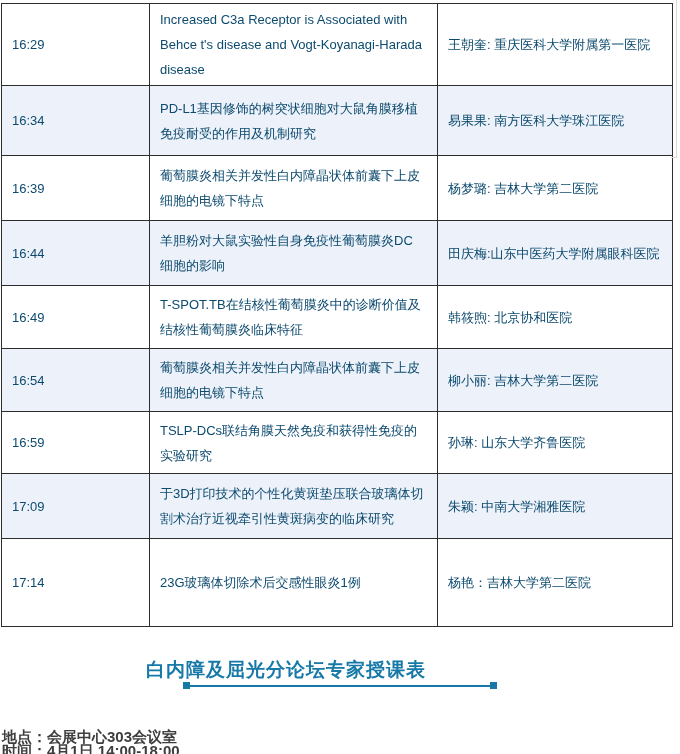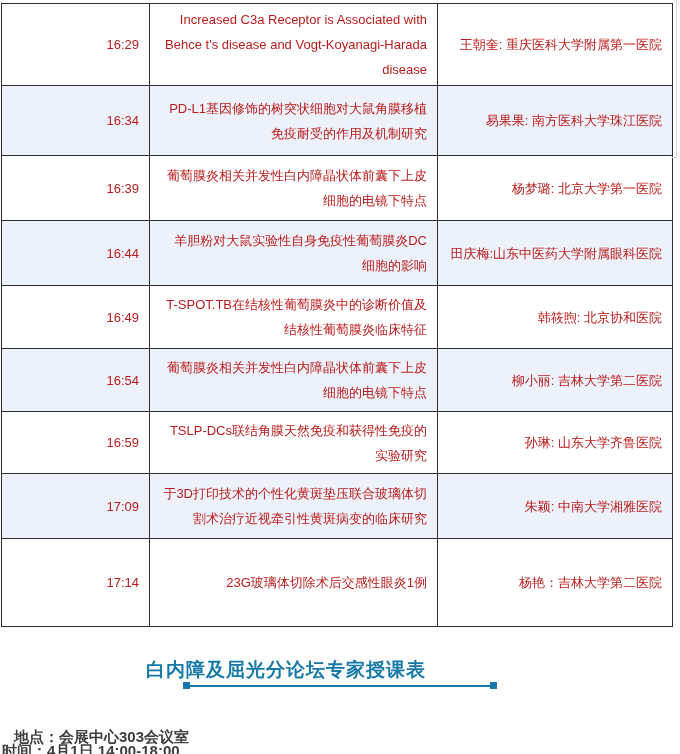--- a/index.html
+++ b/index.html
@@ -18,23 +18,23 @@
   table.schedule {
     position: absolute;
     left: 1px;
     top: 3px;
     width: 671px;
     border-collapse: collapse;
     table-layout: fixed;
   }
   table.schedule td {
     border: 1px solid #2d2d2d;
-    color: #b91c1c;
+    color: #0c4a6e;
     font-size: 13px;
-    text-align: right;
+    text-align: left;
     vertical-align: middle;
     line-height: 25px;
     padding: 3px 10px;
     word-break: break-word;
   }
   col.c-time    { width: 148px; }
   col.c-topic   { width: 288px; }
   col.c-speaker { width: 235px; }
 
   tbody tr:nth-child(even) td { background: #edf2fa; }
@@ -92,21 +92,21 @@
 
   
   .info-line {
     position: absolute;
     left: 2px;
     font-size: 15px;
     font-weight: bold;
     color: #3d3d3d;
   }
   .info-time     { top: 742px; }
-  .info-location { top: 728px; margin-left: 12px; }
+  .info-location { top: 728px; }
 </style>
 </head>
 <body>
 
 <table class="schedule">
   <colgroup>
     <col class="c-time">
       <col class="c-topic">
       <col class="c-speaker">
   </colgroup>
@@ -117,21 +117,21 @@
       <td>王朝奎: 重庆医科大学附属第一医院</td>
     </tr>
     <tr class="h63">
       <td>16:34</td>
       <td>PD-L1基因修饰的树突状细胞对大鼠角膜移植免疫耐受的作用及机制研究</td>
       <td>易果果: 南方医科大学珠江医院</td>
     </tr>
     <tr class="h58">
       <td>16:39</td>
       <td>葡萄膜炎相关并发性白内障晶状体前囊下上皮细胞的电镜下特点</td>
-      <td>杨梦璐: 北京大学第一医院</td>
+      <td>杨梦璐: 吉林大学第二医院</td>
     </tr>
     <tr class="h58">
       <td>16:44</td>
       <td>羊胆粉对大鼠实验性自身免疫性葡萄膜炎DC 细胞的影响</td>
       <td>田庆梅:山东中医药大学附属眼科医院</td>
     </tr>
     <tr class="h56">
       <td>16:49</td>
       <td>T-SPOT.TB在结核性葡萄膜炎中的诊断价值及结核性葡萄膜炎临床特征</td>
       <td>韩筱煦: 北京协和医院</td>

